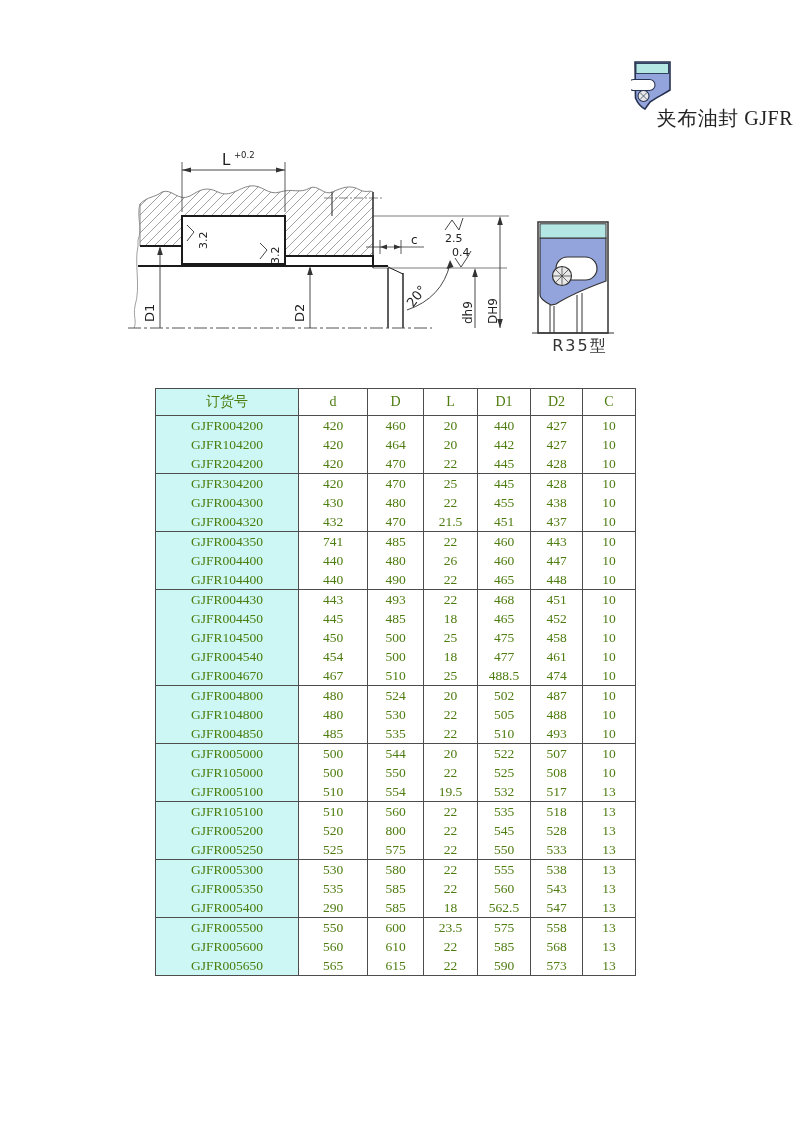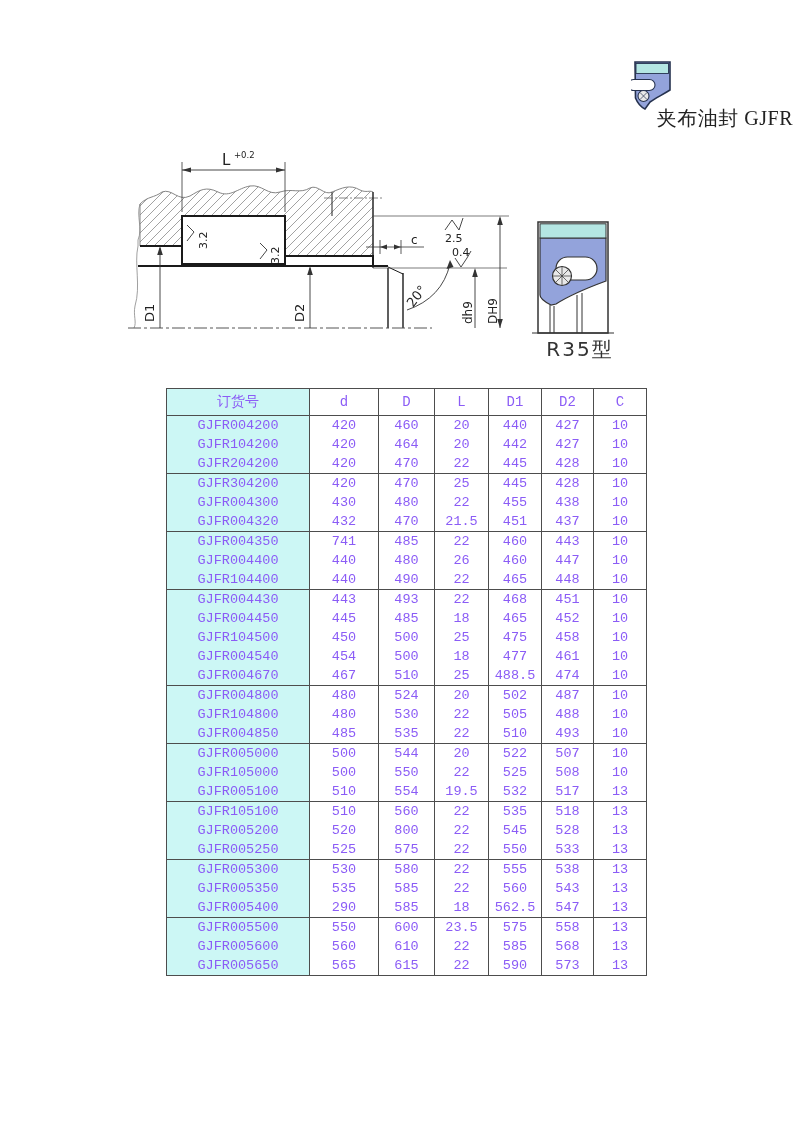--- a/index.html
+++ b/index.html
@@ -4,25 +4,25 @@
 <style>
   html,body{margin:0;padding:0;background:#ffffff;}
   .page{position:relative;width:793px;height:1122px;background:#fff;margin:0 auto;overflow:hidden;
         font-family:"Liberation Serif","DejaVu Serif",serif;color:#1a1a1a;}
   .title{position:absolute;top:105px;left:0;width:793px;text-align:right;
          font-size:20px;letter-spacing:.5px;color:#222;}
   .seal-icon{position:absolute;left:631px;top:59px;}
   .tech-drawing{position:absolute;left:110px;top:146px;}
   .r35-drawing{position:absolute;left:525px;top:205px;}
   .r35-label{position:absolute;left:525px;top:336px;width:110px;text-align:center;
-             font-family:"DejaVu Sans",sans-serif;font-size:20px;letter-spacing:2px;color:#333;}
+             font-family:"DejaVu Sans",sans-serif;font-size:16px;letter-spacing:2px;color:#333;}
   
-  table.dims{position:absolute;left:166px;top:388px;width:480px;border-collapse:collapse;
-             table-layout:fixed;font-family:Liberation Mono, monospace;
-             font-size:13.5px;color:#8b5cf6;border:1px solid var(--tbl-border,#4d4d4d);}
+  table.dims{position:absolute;left:155px;top:388px;width:480px;border-collapse:collapse;
+             table-layout:fixed;font-family:Liberation Serif, serif;
+             font-size:13.5px;color:#4d7c0f;border:1px solid var(--tbl-border,#4d4d4d);}
   table.dims th,table.dims td{border-left:1px solid var(--tbl-border,#4d4d4d);
              border-right:1px solid var(--tbl-border,#4d4d4d);
              text-align:center;padding:0;height:19px;line-height:19px;font-weight:normal;
              overflow:hidden;white-space:nowrap;}
   table.dims thead th{height:26px;line-height:26px;font-size:14px;
              border-bottom:1px solid var(--tbl-border,#4d4d4d);}
   table.dims tr.group-end td{border-bottom:1px solid var(--tbl-border,#4d4d4d);}
   table.dims .name-col{background:var(--col-bg,#ccf7f5);}
   svg text{font-family:"DejaVu Sans",sans-serif;fill:#222;}
 </style>

